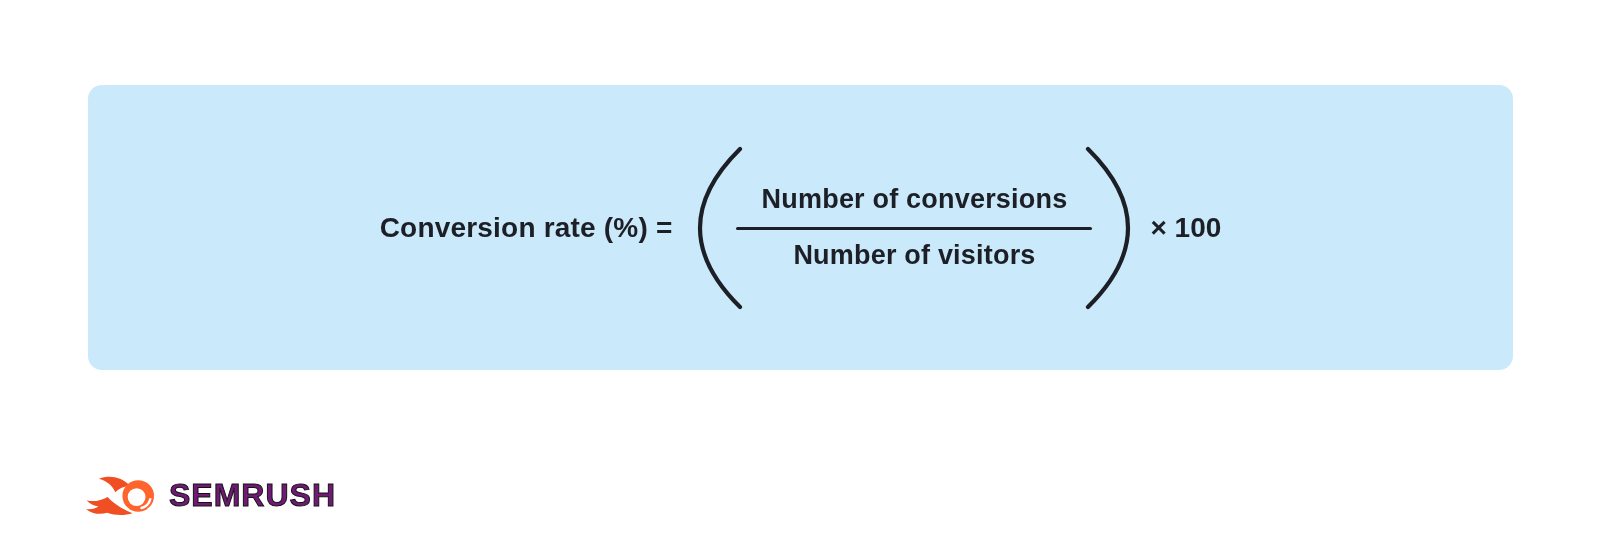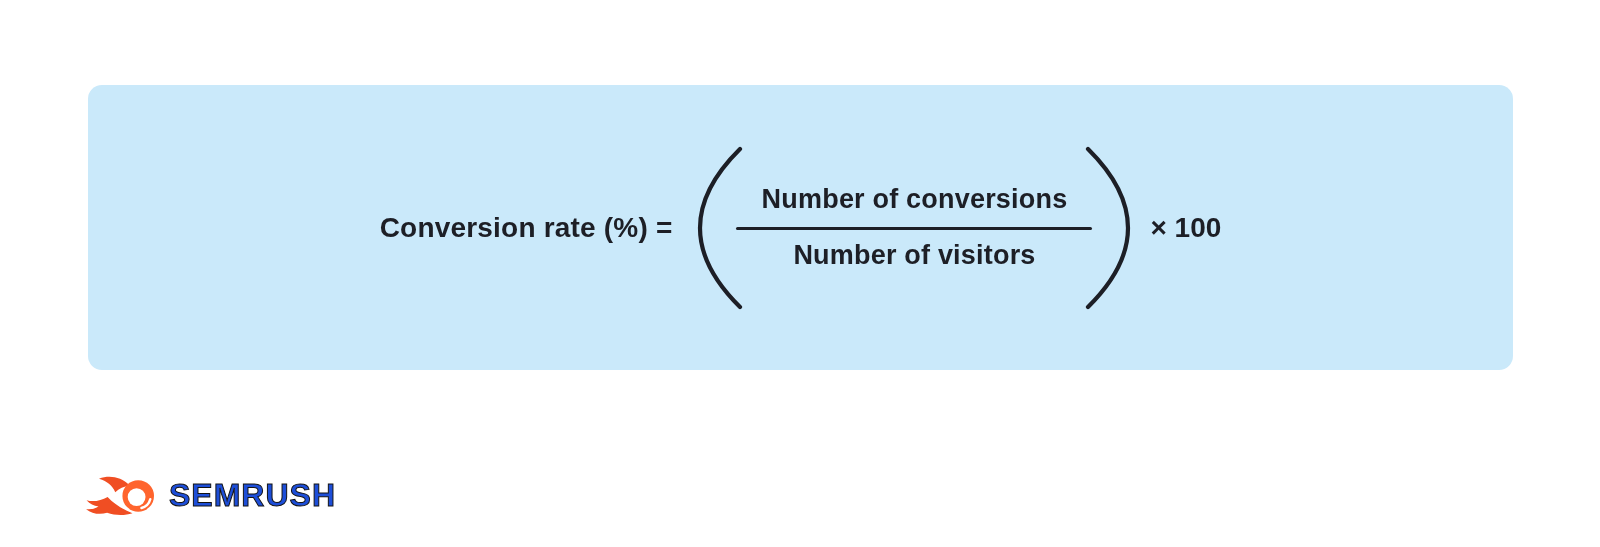--- a/index.html
+++ b/index.html
@@ -78,21 +78,21 @@
   }
   .brand {
     display: flex;
     align-items: center;
     gap: 12px;
   }
   .brand-word {
     font-size: 32px;
     font-weight: 700;
     letter-spacing: 1px;
-    color: #1d4ed8;
+    color: #701a75;
     -webkit-text-stroke: 1px #121212;
   }
 </style>
 </head>
 <body>
 
 <div class="card">
   <div class="formula-row">
 
     <span class="lhs">Conversion rate (%) =</span>

